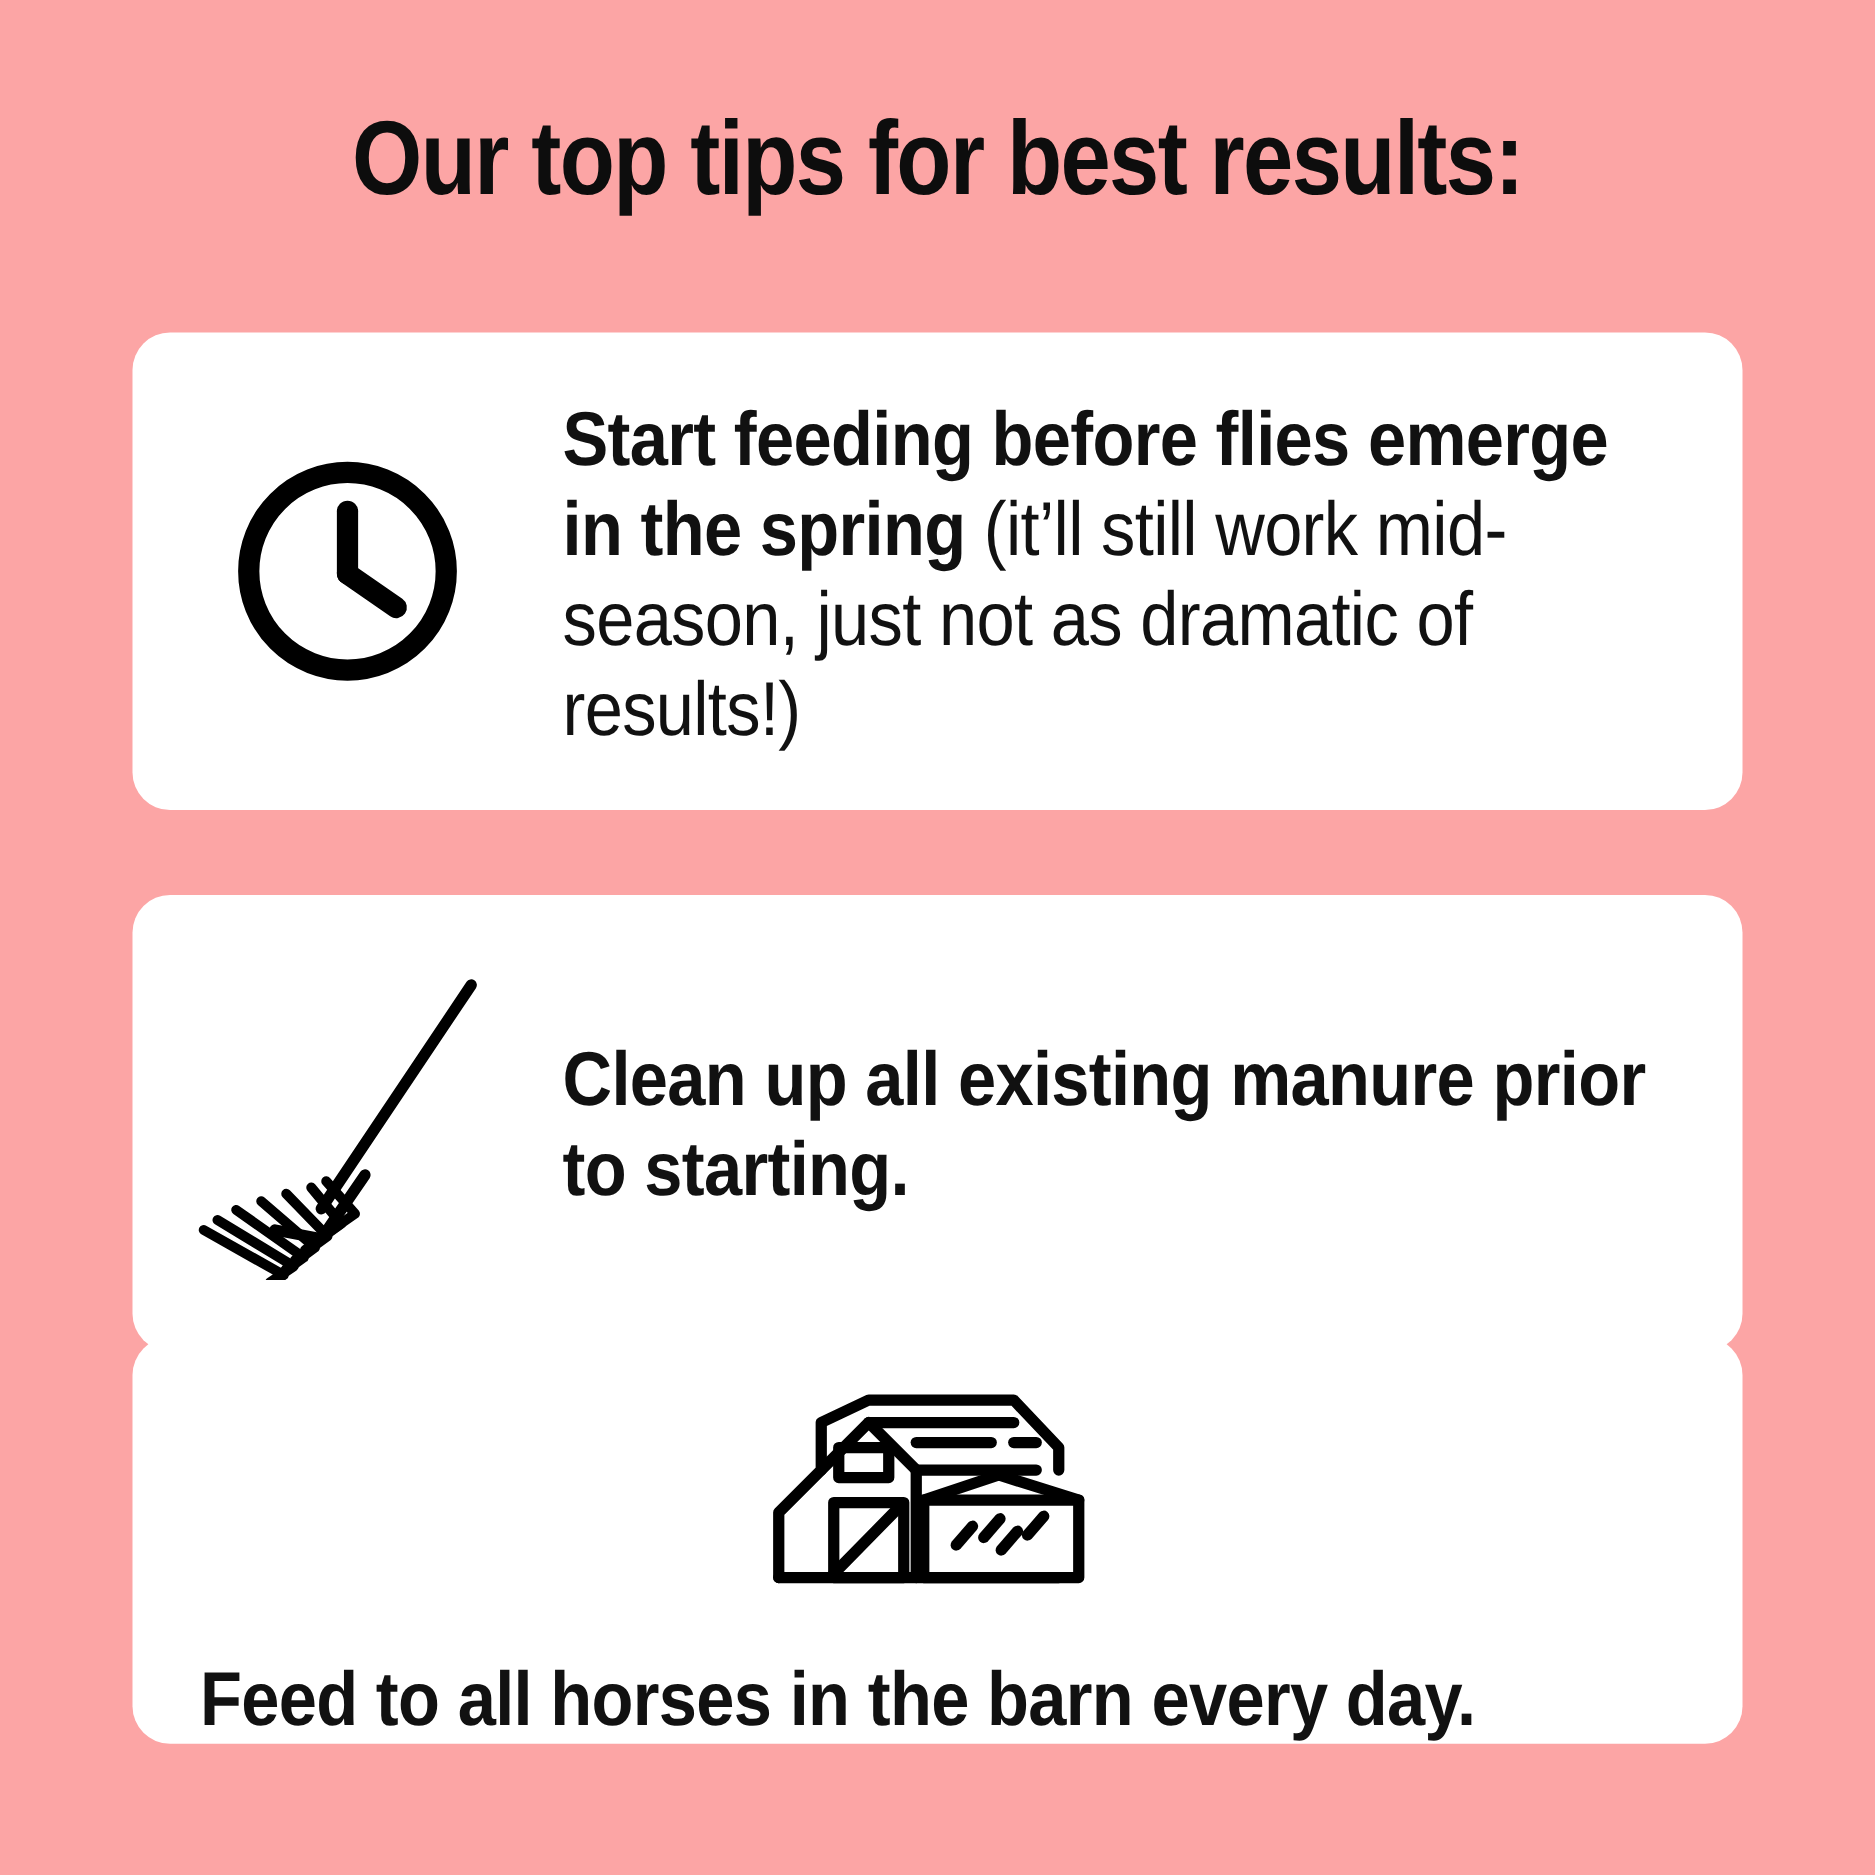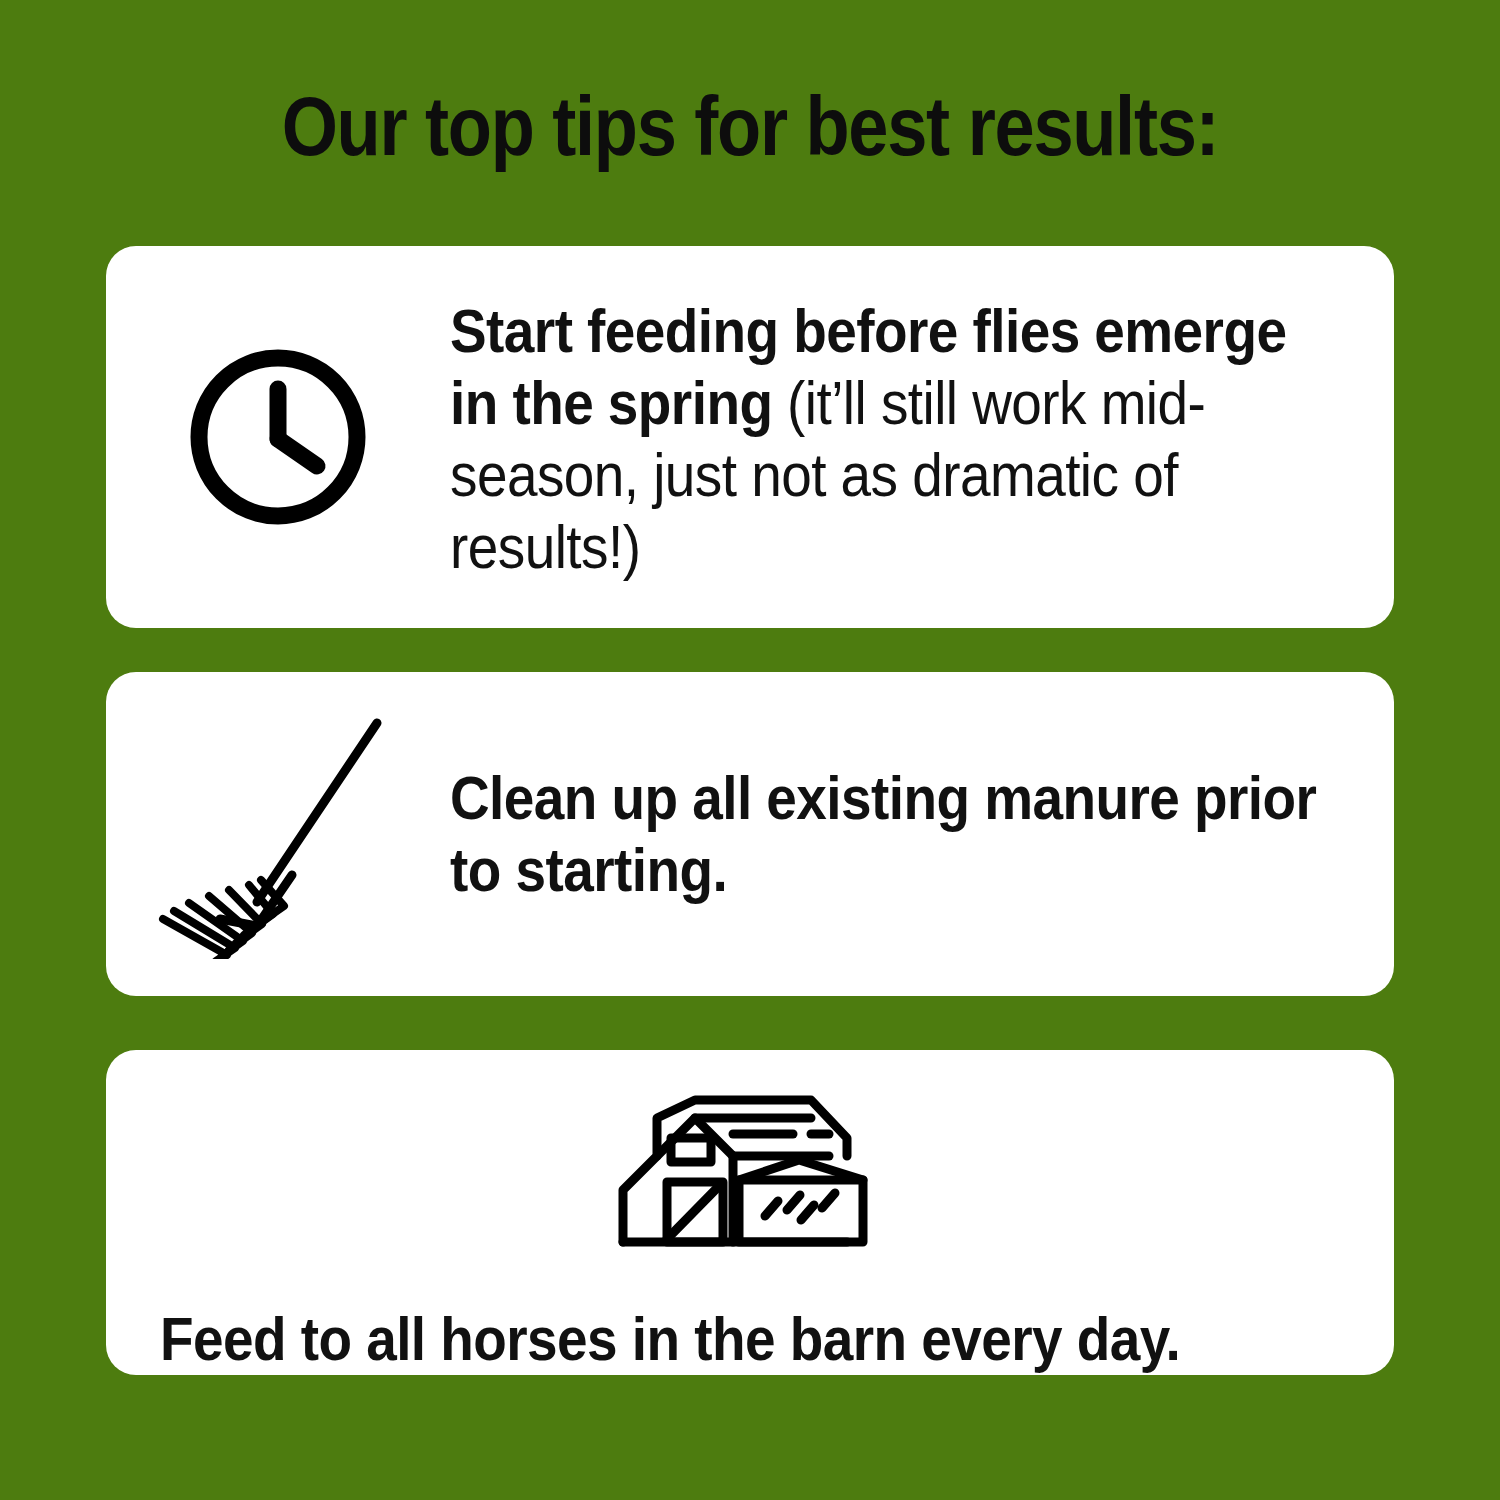--- a/index.html
+++ b/index.html
@@ -11,21 +11,21 @@
     width: 1500px;
     height: 1500px;
     background: #d0c9b2;
     font-family: "Liberation Sans", sans-serif;
     overflow: hidden;
     position: relative;
   }
   .page {
     position: absolute;
     inset: 0;
-    background: #4d7c0f;
+    background: #fca5a5;
   }
   .page-title {
     position: absolute;
     top: 78px;
     left: 0;
     width: 1500px;
     text-align: center;
     font-family: "Liberation Sans Narrow", "Liberation Sans", sans-serif;
     font-weight: 700;
     font-size: 84px;
@@ -44,23 +44,24 @@
   }
   .card {
     position: absolute;
     left: 0;
     width: 1288px;
     background: #ffffff;
     border-radius: 30px;
     display: flex;
     flex-direction: row;
     align-items: center;
+    margin-top: 20px;
   }
   .card-1 { top: 0px;   height: 382px; }
-  .card-2 { top: 426px; height: 324px; }
+  .card-2 { top: 450px; height: 365px; }
   .card-3 { top: 804px; height: 325px; flex-direction: column; }
 
   .icon-col {
     width: 344px;
     min-width: 344px;
     height: 100%;
     position: relative;
     display: flex;
     align-items: center;
     justify-content: center;

